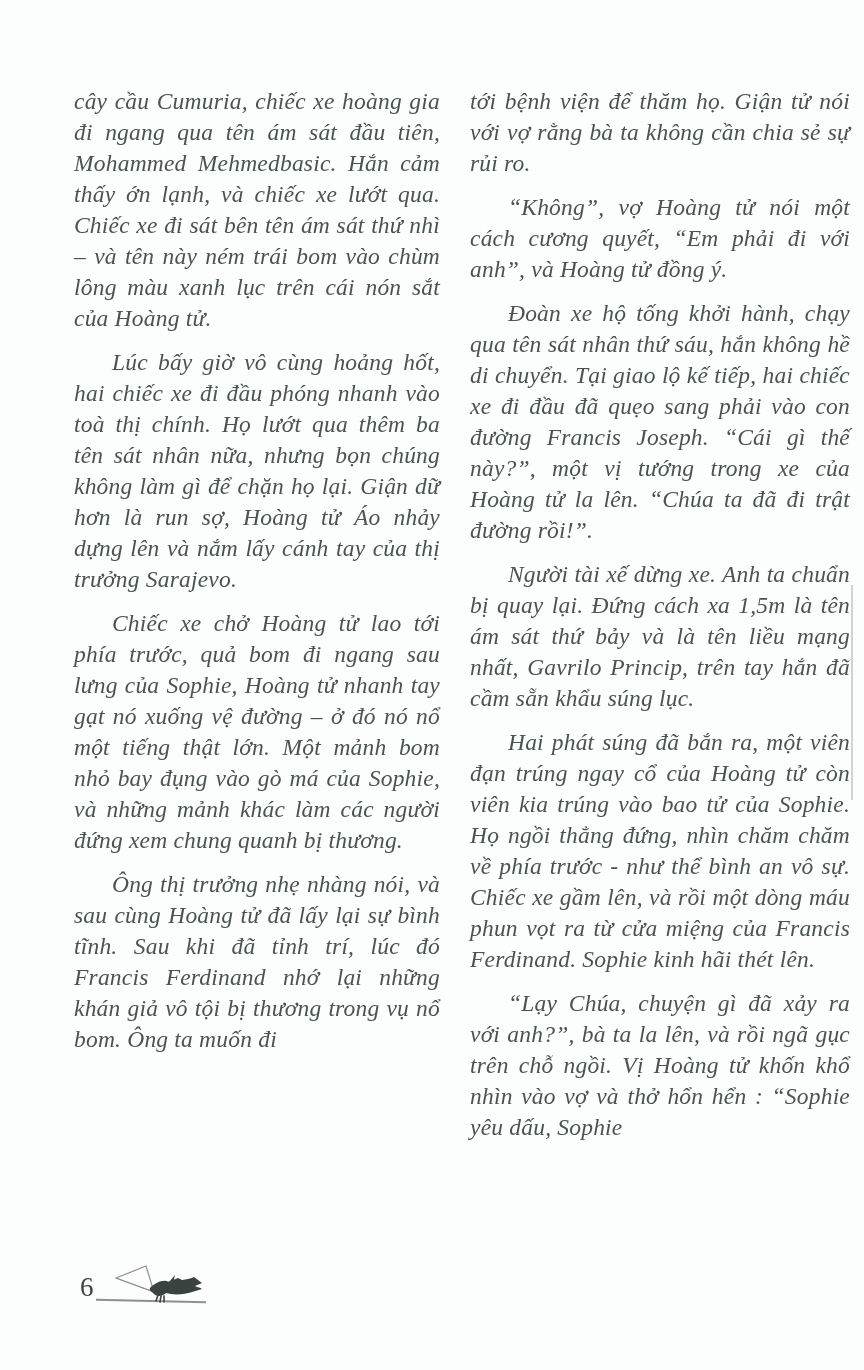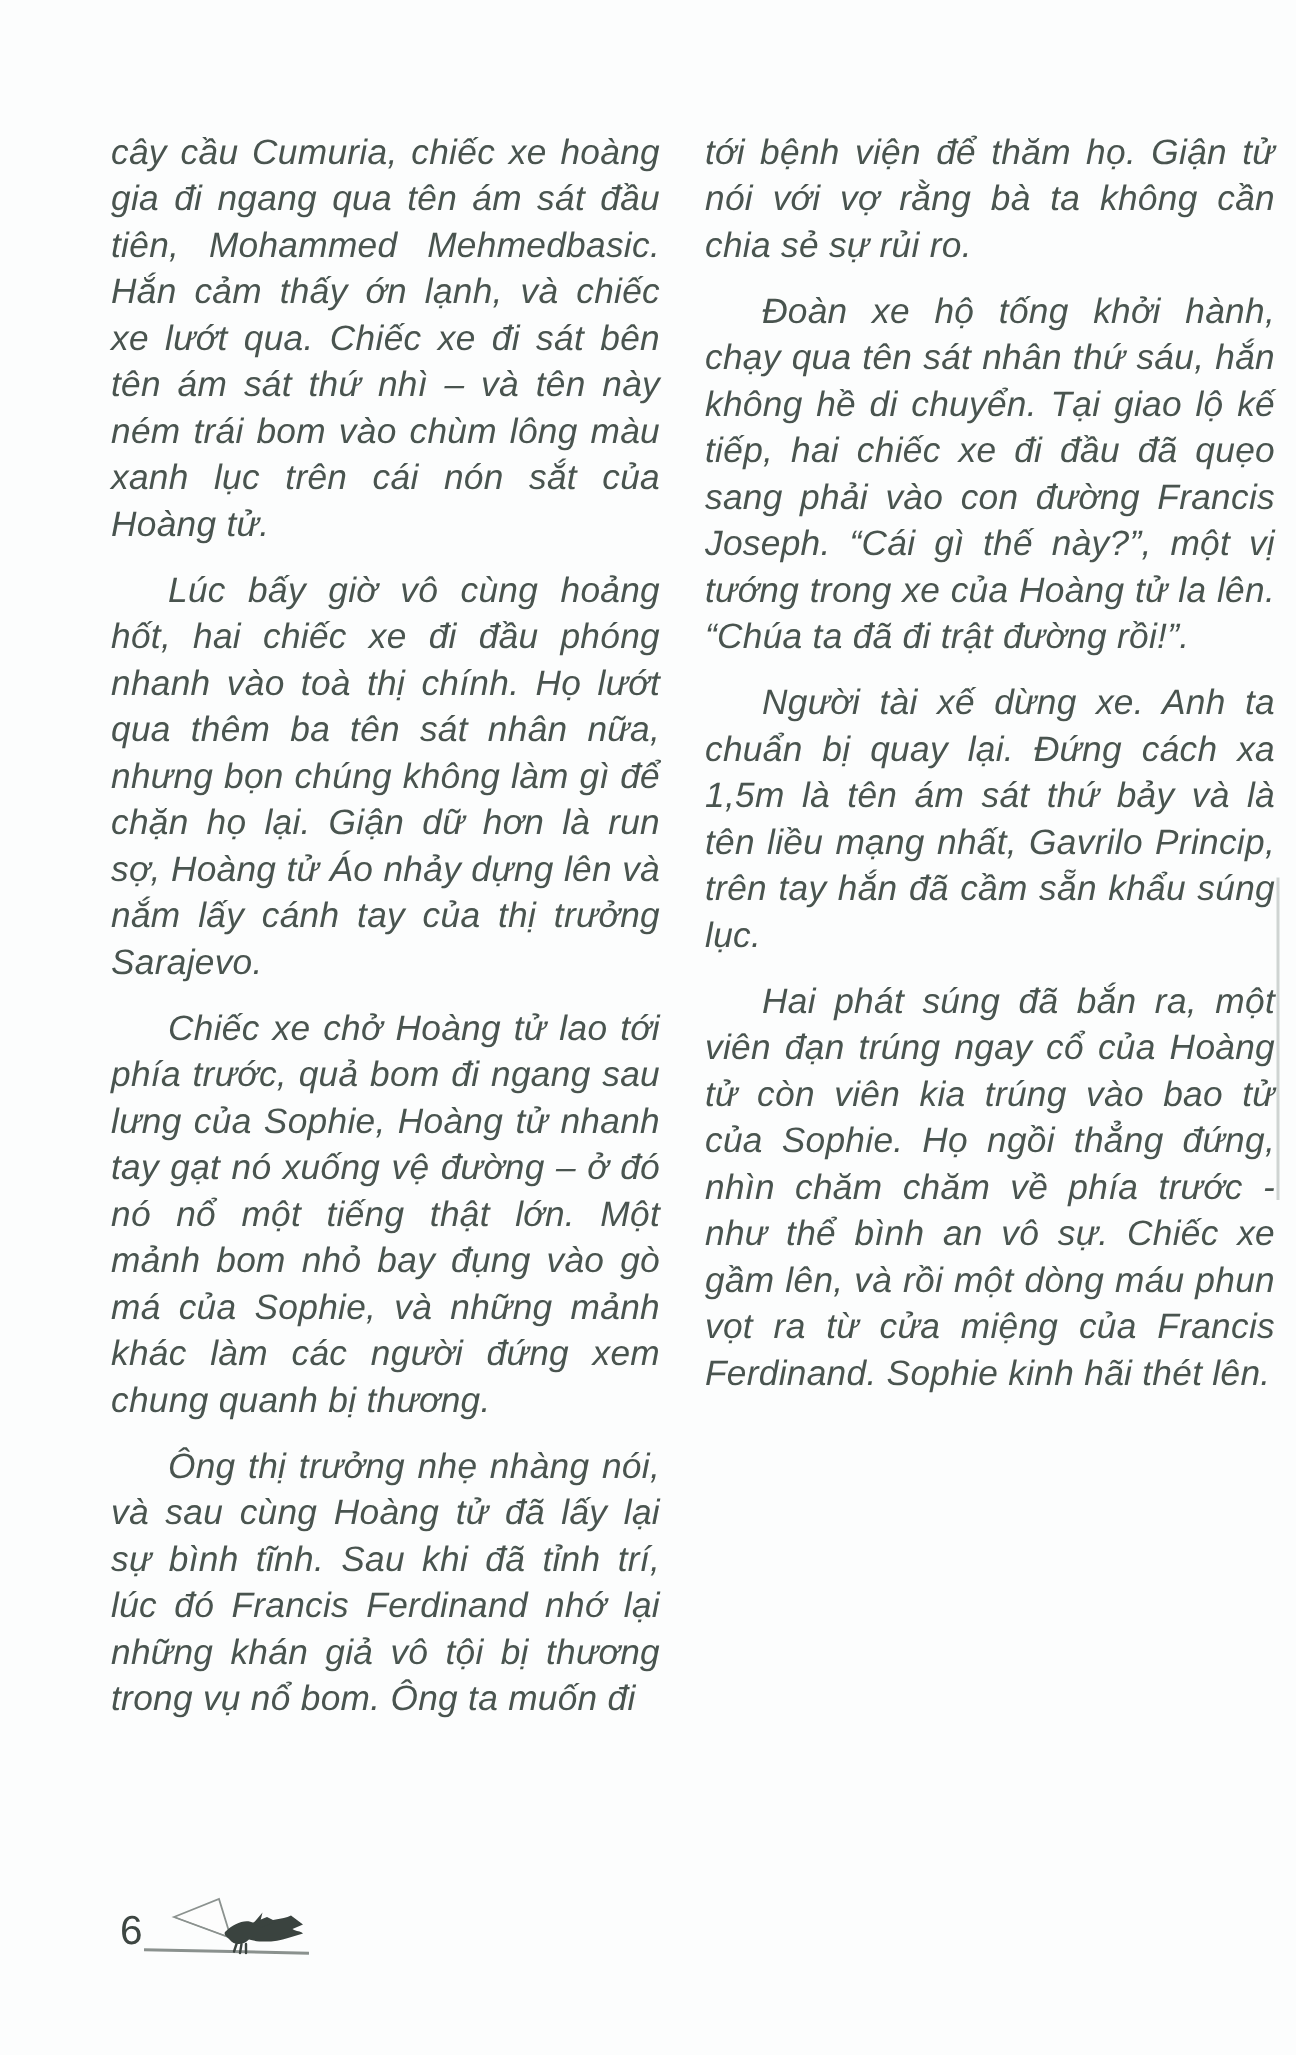--- a/index.html
+++ b/index.html
@@ -2,21 +2,21 @@
 <html><head>
 <meta charset="utf-8">
 <style>
   html,body{margin:0;padding:0;background:#d9dcdb;}
   .page{
     position:relative;
     width:864px;height:1370px;
     margin:0 auto;
     background:#fcfdfd;
     overflow:hidden;
-    font-family:Liberation Sans, sans-serif;
+    font-family:Liberation Serif, serif;
     font-style:italic;
     color:#49544f;
   }
   .columns{
     position:absolute;
     left:74px;top:86px;
     display:flex;
     gap:30px;
   }
   .col{
@@ -69,23 +69,25 @@
 
     <div class="col col-left">
       <p>cây cầu Cumuria, chiếc xe hoàng gia đi ngang qua tên ám sát đầu tiên, Mohammed Mehmedbasic. Hắn cảm thấy ớn lạnh, và chiếc xe lướt qua. Chiếc xe đi sát bên tên ám sát thứ nhì – và tên này ném trái bom vào chùm lông màu xanh lục trên cái nón sắt của Hoàng tử.</p>
       <p class="indent">Lúc bấy giờ vô cùng hoảng hốt, hai chiếc xe đi đầu phóng nhanh vào toà thị chính. Họ lướt qua thêm ba tên sát nhân nữa, nhưng bọn chúng không làm gì để chặn họ lại. Giận dữ hơn là run sợ, Hoàng tử Áo nhảy dựng lên và nắm lấy cánh tay của thị trưởng Sarajevo.</p>
       <p class="indent">Chiếc xe chở Hoàng tử lao tới phía trước, quả bom đi ngang sau lưng của Sophie, Hoàng tử nhanh tay gạt nó xuống vệ đường – ở đó nó nổ một tiếng thật lớn. Một mảnh bom nhỏ bay đụng vào gò má của Sophie, và những mảnh khác làm các người đứng xem chung quanh bị thương.</p>
       <p class="indent">Ông thị trưởng nhẹ nhàng nói, và sau cùng Hoàng tử đã lấy lại sự bình tĩnh. Sau khi đã tỉnh trí, lúc đó Francis Ferdinand nhớ lại những khán giả vô tội bị thương trong vụ nổ bom. Ông ta muốn đi</p>
     </div>
 
     <div class="col col-right">
       <p>tới bệnh viện để thăm họ. Giận tử nói với vợ rằng bà ta không cần chia sẻ sự rủi ro.</p>
+      <p class="indent">“Không”, vợ Hoàng tử nói một cách cương quyết, “Em phải đi với anh”, và Hoàng tử đồng ý.</p>
       <p class="indent">Đoàn xe hộ tống khởi hành, chạy qua tên sát nhân thứ sáu, hắn không hề di chuyển. Tại giao lộ kế tiếp, hai chiếc xe đi đầu đã quẹo sang phải vào con đường Francis Joseph. “Cái gì thế này?”, một vị tướng trong xe của Hoàng tử la lên. “Chúa ta đã đi trật đường rồi!”.</p>
       <p class="indent">Người tài xế dừng xe. Anh ta chuẩn bị quay lại. Đứng cách xa 1,5m là tên ám sát thứ bảy và là tên liều mạng nhất, Gavrilo Princip, trên tay hắn đã cầm sẵn khẩu súng lục.</p>
       <p class="indent">Hai phát súng đã bắn ra, một viên đạn trúng ngay cổ của Hoàng tử còn viên kia trúng vào bao tử của Sophie. Họ ngồi thẳng đứng, nhìn chăm chăm về phía trước - như thể bình an vô sự. Chiếc xe gầm lên, và rồi một dòng máu phun vọt ra từ cửa miệng của Francis Ferdinand. Sophie kinh hãi thét lên.</p>
+      <p class="indent">“Lạy Chúa, chuyện gì đã xảy ra với anh?”, bà ta la lên, và rồi ngã gục trên chỗ ngồi. Vị Hoàng tử khốn khổ nhìn vào vợ và thở hổn hển : “Sophie yêu dấu, Sophie</p>
     </div>
 
   </div>
 
   <div class="footer">
     <span class="page-number">6</span>
     <span class="page-number-rule"></span>
     <span class="ornament">
       <svg width="92" height="50" viewBox="0 0 92 50" xmlns="http://www.w3.org/2000/svg">
 

